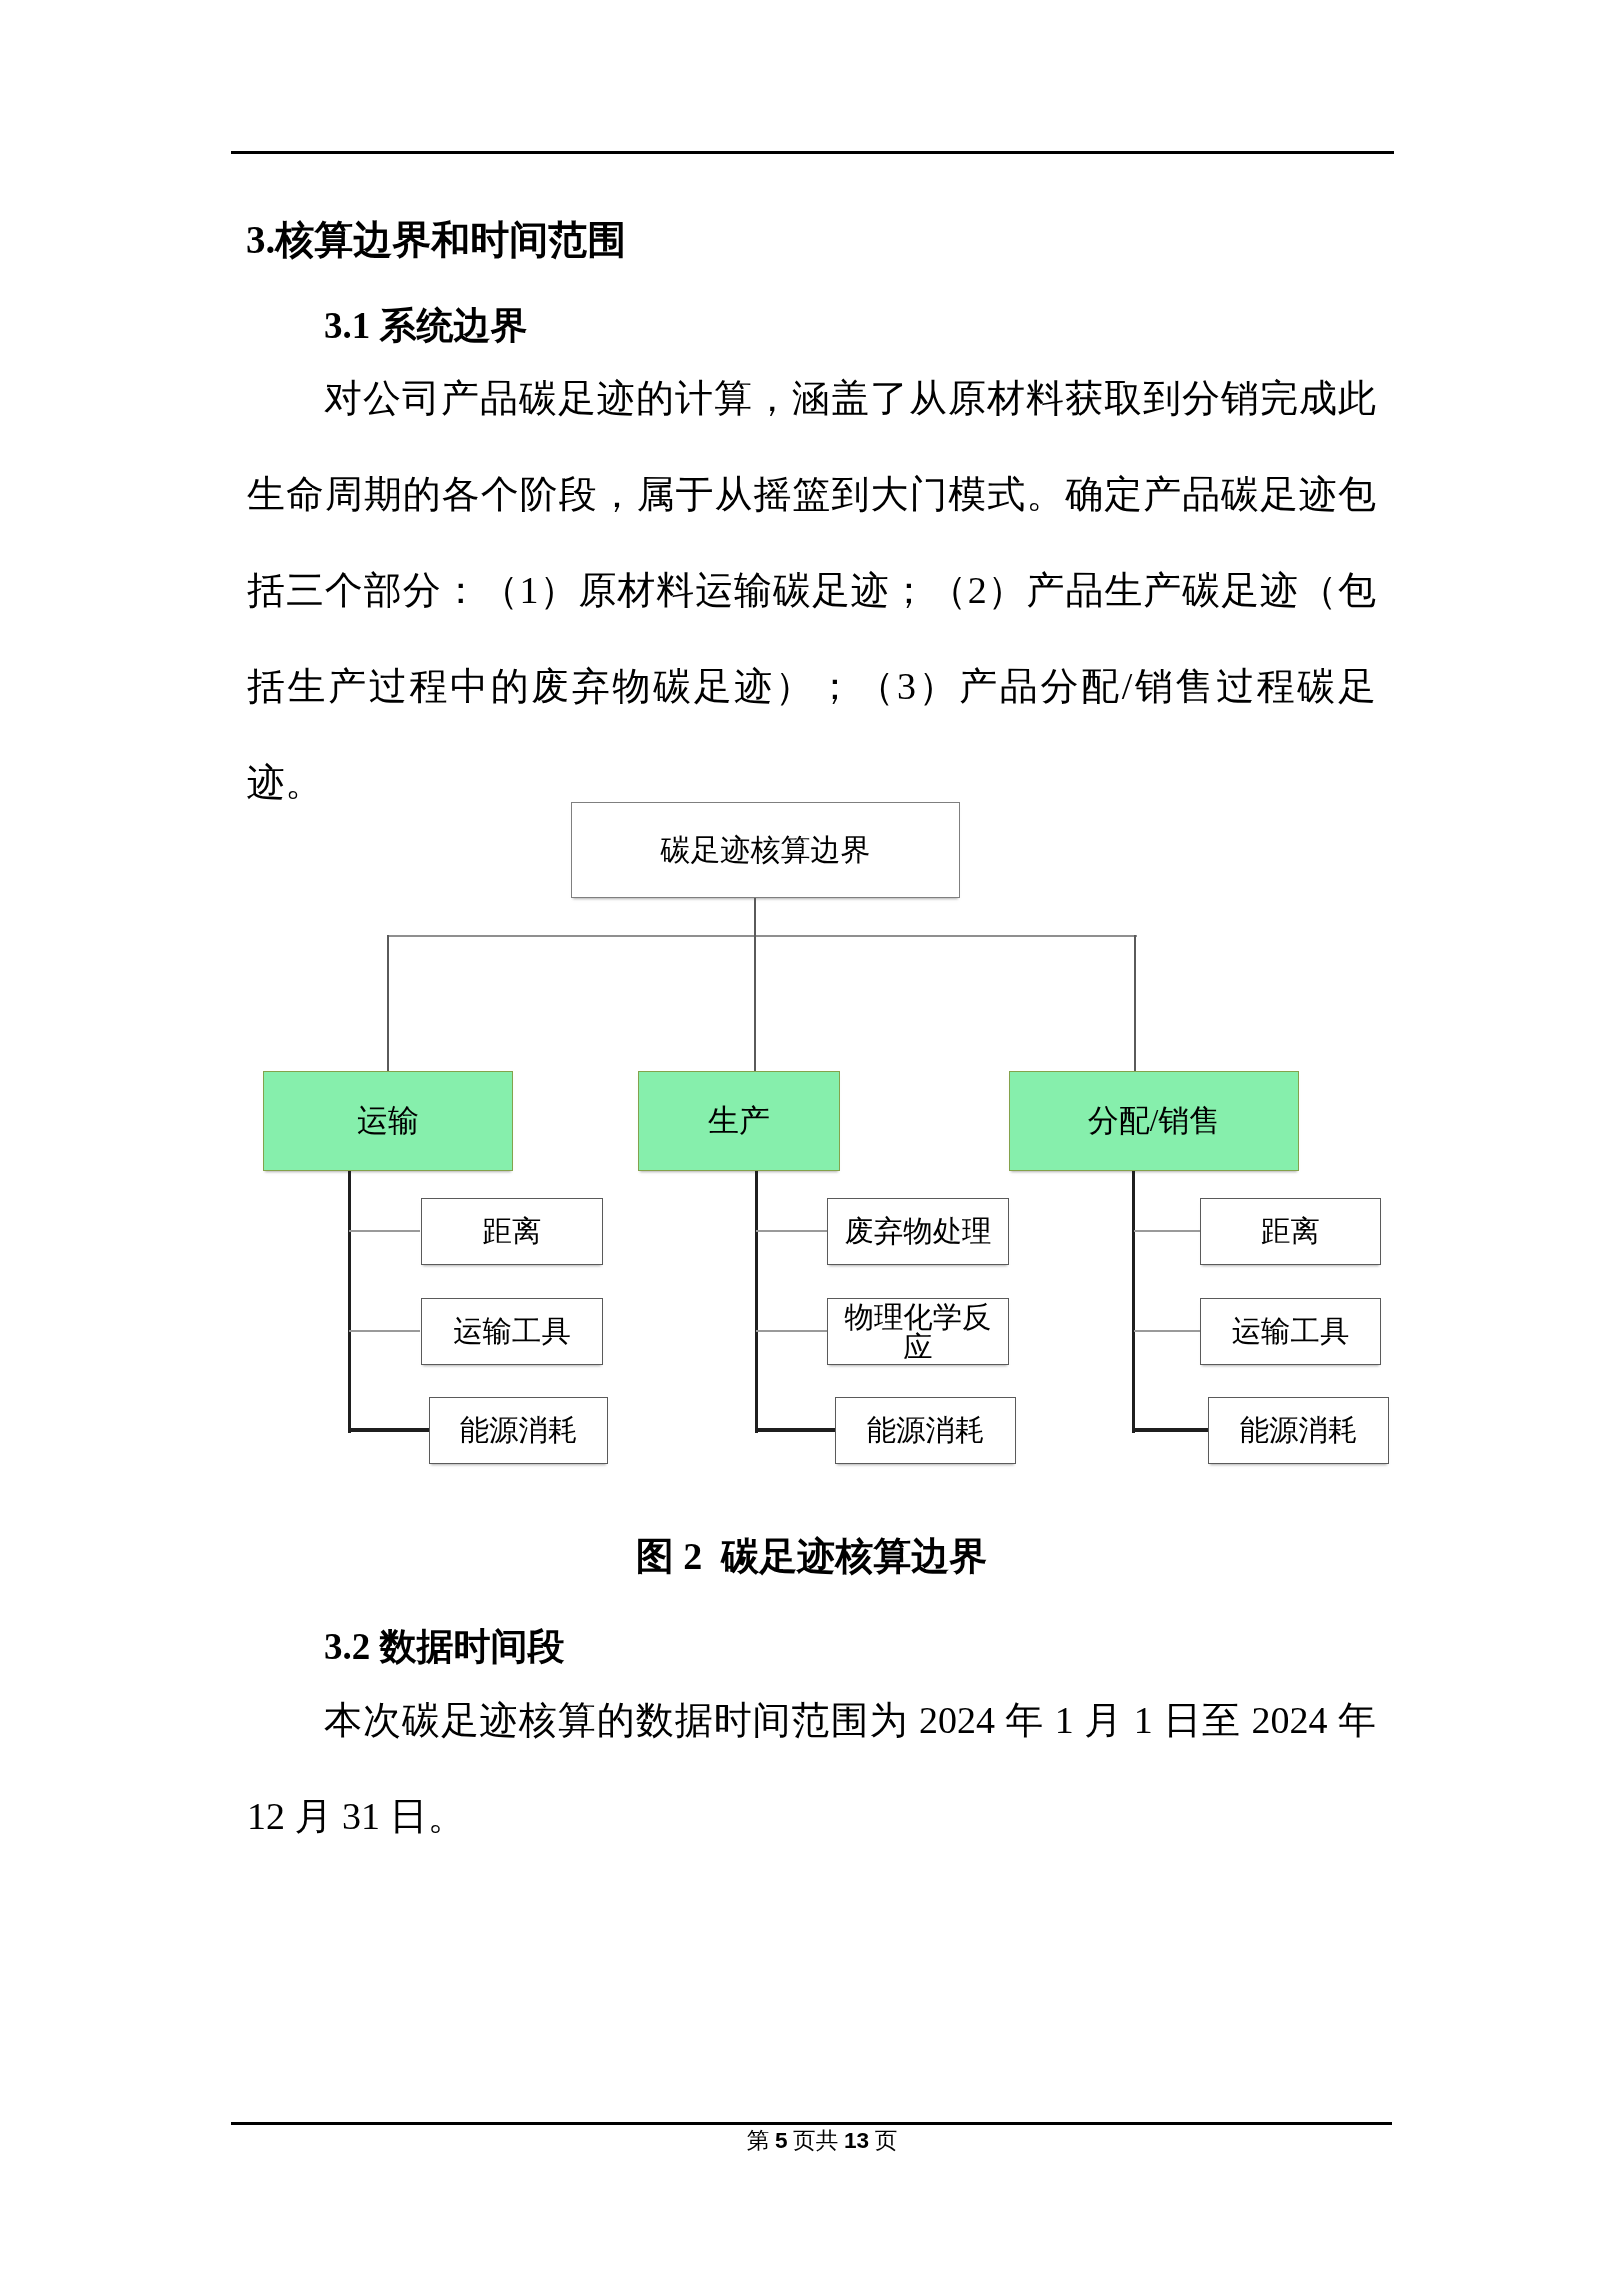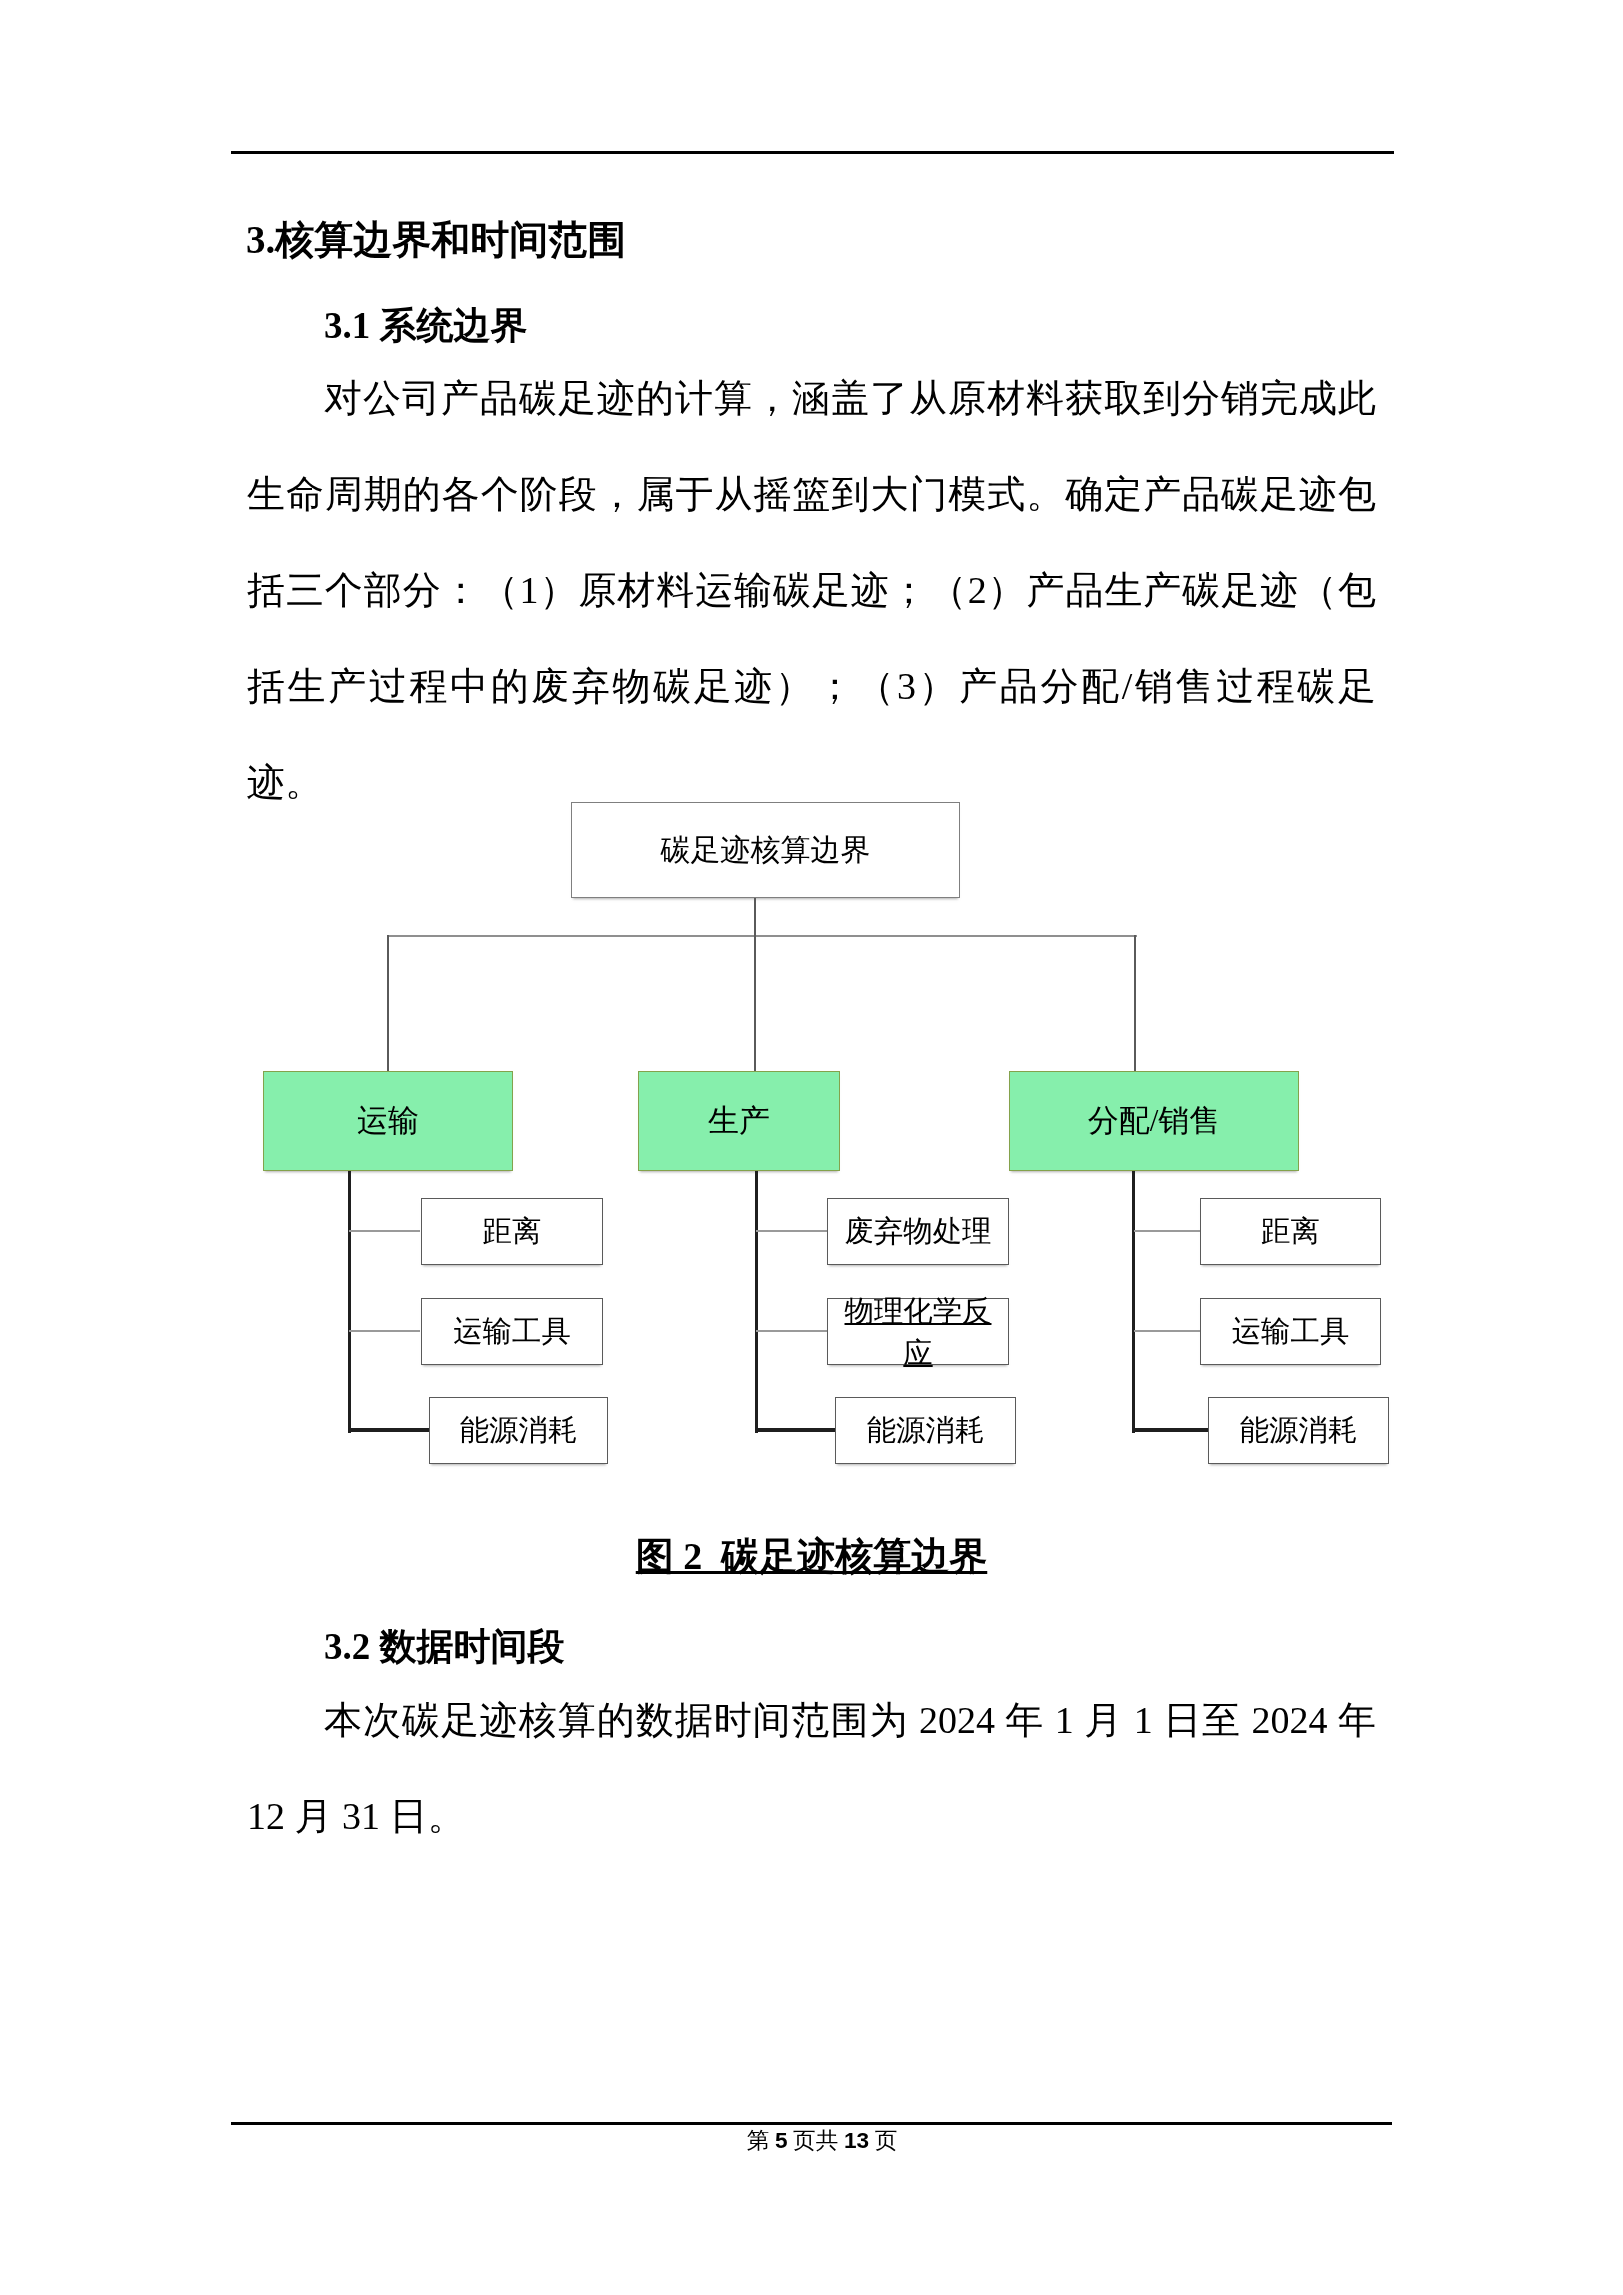--- a/index.html
+++ b/index.html
@@ -7,34 +7,34 @@
         font-family:"Liberation Serif","DejaVu Serif",serif;color:#000;}
   .rule{position:absolute;background:#000;}
   .h1{position:absolute;left:246px;top:220px;font-size:39px;font-weight:bold;line-height:1;white-space:pre;}
   .h2{position:absolute;left:324px;top:307px;font-size:37px;font-weight:bold;line-height:1;white-space:pre;}
   .h3{position:absolute;left:324px;top:1628px;font-size:37px;font-weight:bold;line-height:1;white-space:pre;}
   .para{position:absolute;left:247px;width:1129px;font-size:38px;line-height:96px;text-align:justify;}
   .para .ln{text-align:justify;text-align-last:justify;}
   .para .ln.first{text-indent:77px;}
   .para .ln.last{text-align-last:left;}
   .caption{position:absolute;left:228px;top:1537px;width:1167px;text-align:center;
-           font-size:38px;font-weight:bold;line-height:1;white-space:pre;text-decoration:underline;}
+           font-size:38px;font-weight:bold;line-height:1;white-space:pre;}
   
   .node{position:absolute;display:flex;align-items:center;justify-content:center;
         background:#fff;border:1.5px solid #5a5a5a;box-sizing:border-box;
         font-size:29.4px;text-align:center;box-shadow:0 3.4px 2.5px -2px rgba(110,110,110,.55);}
   .rootbox{border:1.5px solid #7f7f7f;font-size:30px;}
   .green{background:#86efac;border:1.5px solid #84A24C;font-size:31px;}
   .line{position:absolute;}
   .vthin{background:#5a5a5a;width:2px;}
   .hgray{background:#8f8f8f;height:2px;}
   .stub{background:#9a9a9a;height:2px;}
   .spine{background:#1f1f1f;width:2.5px;}
   .elbow{background:#1f1f1f;height:3.9px;}
-  .wrapbox span{display:inline-block;width:162px;line-height:42px;text-decoration:underline;}
+  .wrapbox span{display:inline-block;width:162px;line-height:30px;}
   .footer-text{position:absolute;left:257px;top:2127px;width:1130px;text-align:center;
                font-size:22.6px;line-height:1.2;white-space:pre;}
   .footer-text b{font-family:"Liberation Sans","DejaVu Sans",sans-serif;font-weight:bold;}
 </style>
 </head>
 <body>
 
 <div class="page">
 
   <div class="rule" style="left:231px;top:151px;width:1163px;height:3.4px;"></div>

